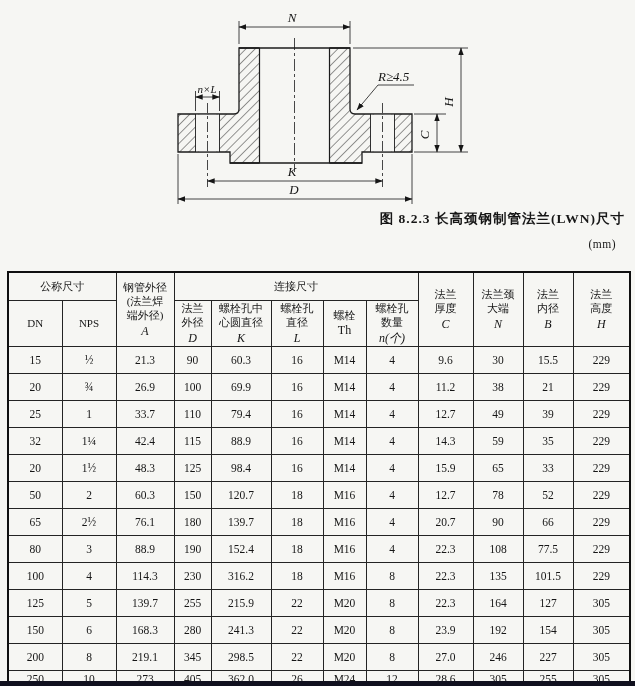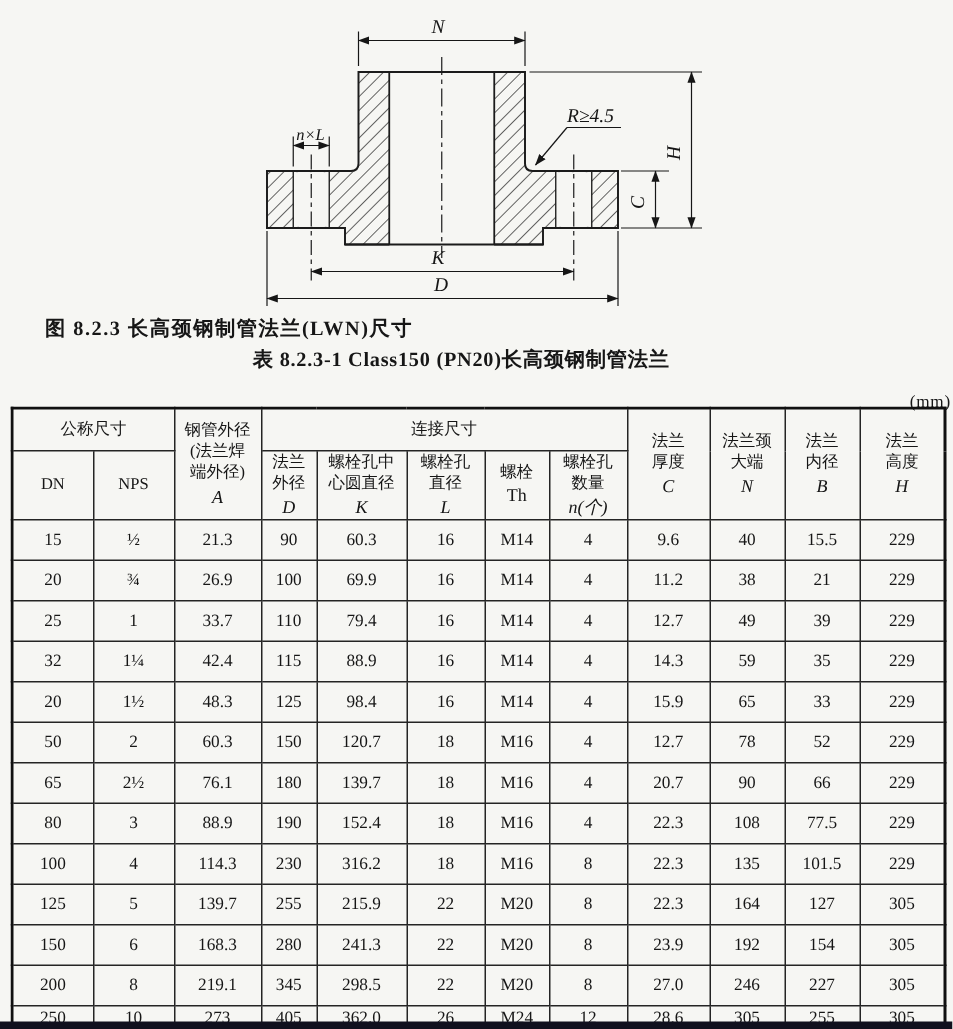--- a/index.html
+++ b/index.html
@@ -9,31 +9,31 @@
     font-family:"Liberation Serif","DejaVu Serif",serif;
     color:#161616;
     overflow:hidden;
     position:relative;
   }
   .page { position:relative; width:635px; height:686px; }
 
   
   .caption1 {
     position:absolute; top:210px; left:30px; width:595px;
-    text-align:left; font-weight:bold; font-size:13.5px;
+    text-align:right; font-weight:bold; font-size:13.5px;
     letter-spacing:1px; white-space:nowrap;
   }
   .caption2 {
     position:absolute; top:231px; left:10px; width:595px;
     text-align:center; font-weight:bold; font-size:13.5px;
     letter-spacing:0.5px; white-space:nowrap;
   }
   .unit-note {
-    position:absolute; top:238px; right:1px;
-    font-size:11.5px; letter-spacing:0.5px;margin-top:24px;
+    position:absolute; top:238px; right:19px;
+    font-size:11.5px; letter-spacing:0.5px;
   }
 
   
   .tbl-wrap {
     position:absolute; left:7px; top:271px; width:626px; height:508px;
     overflow:hidden;
   }
   table.spec {
     border-collapse:collapse; table-layout:fixed; width:622px;
     border:2.5px solid #101010;
@@ -135,21 +135,20 @@
     <line x1="207.5" y1="181" x2="382.5" y2="181" stroke="#161616" stroke-width="0.8" marker-start="url(#arr)" marker-end="url(#arr)"></line>
     <text class="dimtext" x="292" y="176" text-anchor="middle">K</text>
 
     <line x1="178" y1="154" x2="178" y2="204" stroke="#161616" stroke-width="0.8"></line>
     <line x1="412" y1="154" x2="412" y2="204" stroke="#161616" stroke-width="0.8"></line>
     <line x1="178" y1="199" x2="412" y2="199" stroke="#161616" stroke-width="0.8" marker-start="url(#arr)" marker-end="url(#arr)"></line>
     <text class="dimtext" x="294" y="194" text-anchor="middle">D</text>
   </svg>
 
   <div class="caption1">图 8.2.3  长高颈钢制管法兰(LWN)尺寸</div>
-  <div class="caption2">表 8.2.3-1  Class150 (PN20)长高颈钢制管法兰</div>
   <div class="unit-note">(mm)</div>
 
   <div class="tbl-wrap">
     <table class="spec">
       <colgroup>
         <col style="width:54px">
           <col style="width:54px">
           <col style="width:58px">
         <col style="width:37px">
           <col style="width:60px">
@@ -233,21 +232,21 @@
           <tr>
             <td>15</td>
             <td>½</td>
             <td>21.3</td>
             <td>90</td>
             <td>60.3</td>
             <td>16</td>
             <td>M14</td>
             <td>4</td>
             <td>9.6</td>
-            <td>40</td>
+            <td>30</td>
             <td>15.5</td>
             <td>229</td>
           </tr>
           <tr>
             <td>20</td>
             <td>¾</td>
             <td>26.9</td>
             <td>100</td>
             <td>69.9</td>
             <td>16</td>

